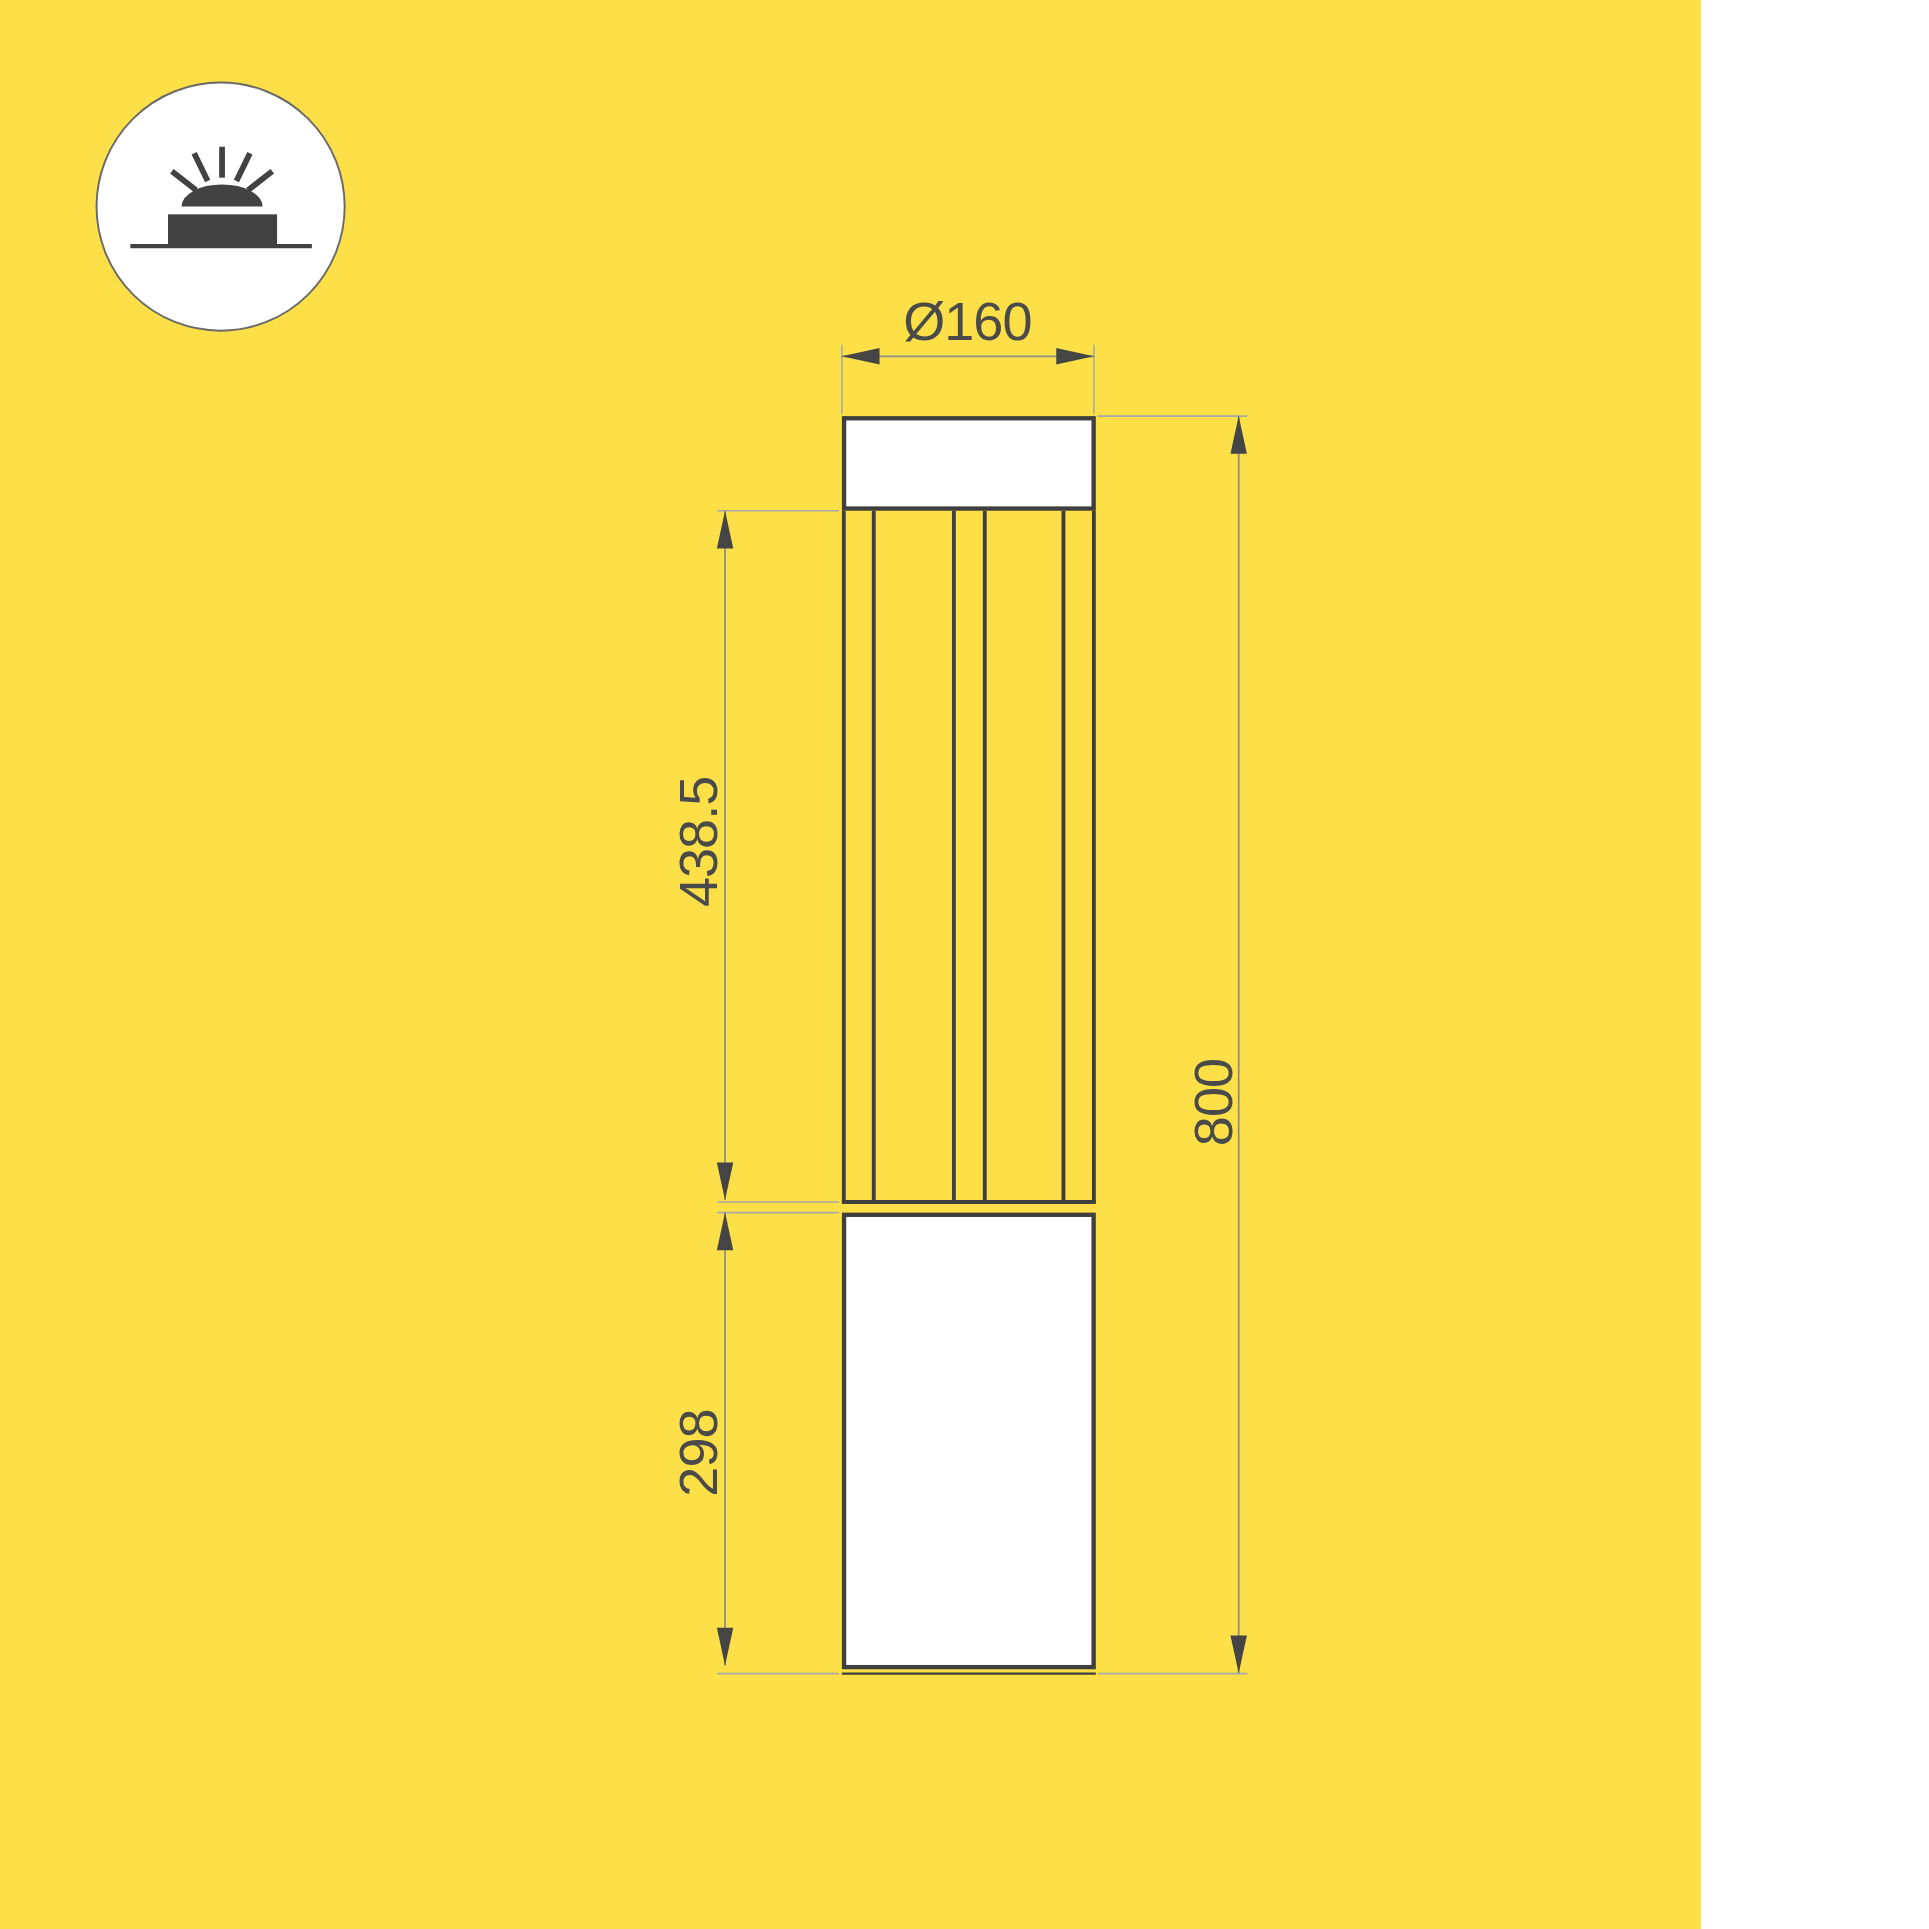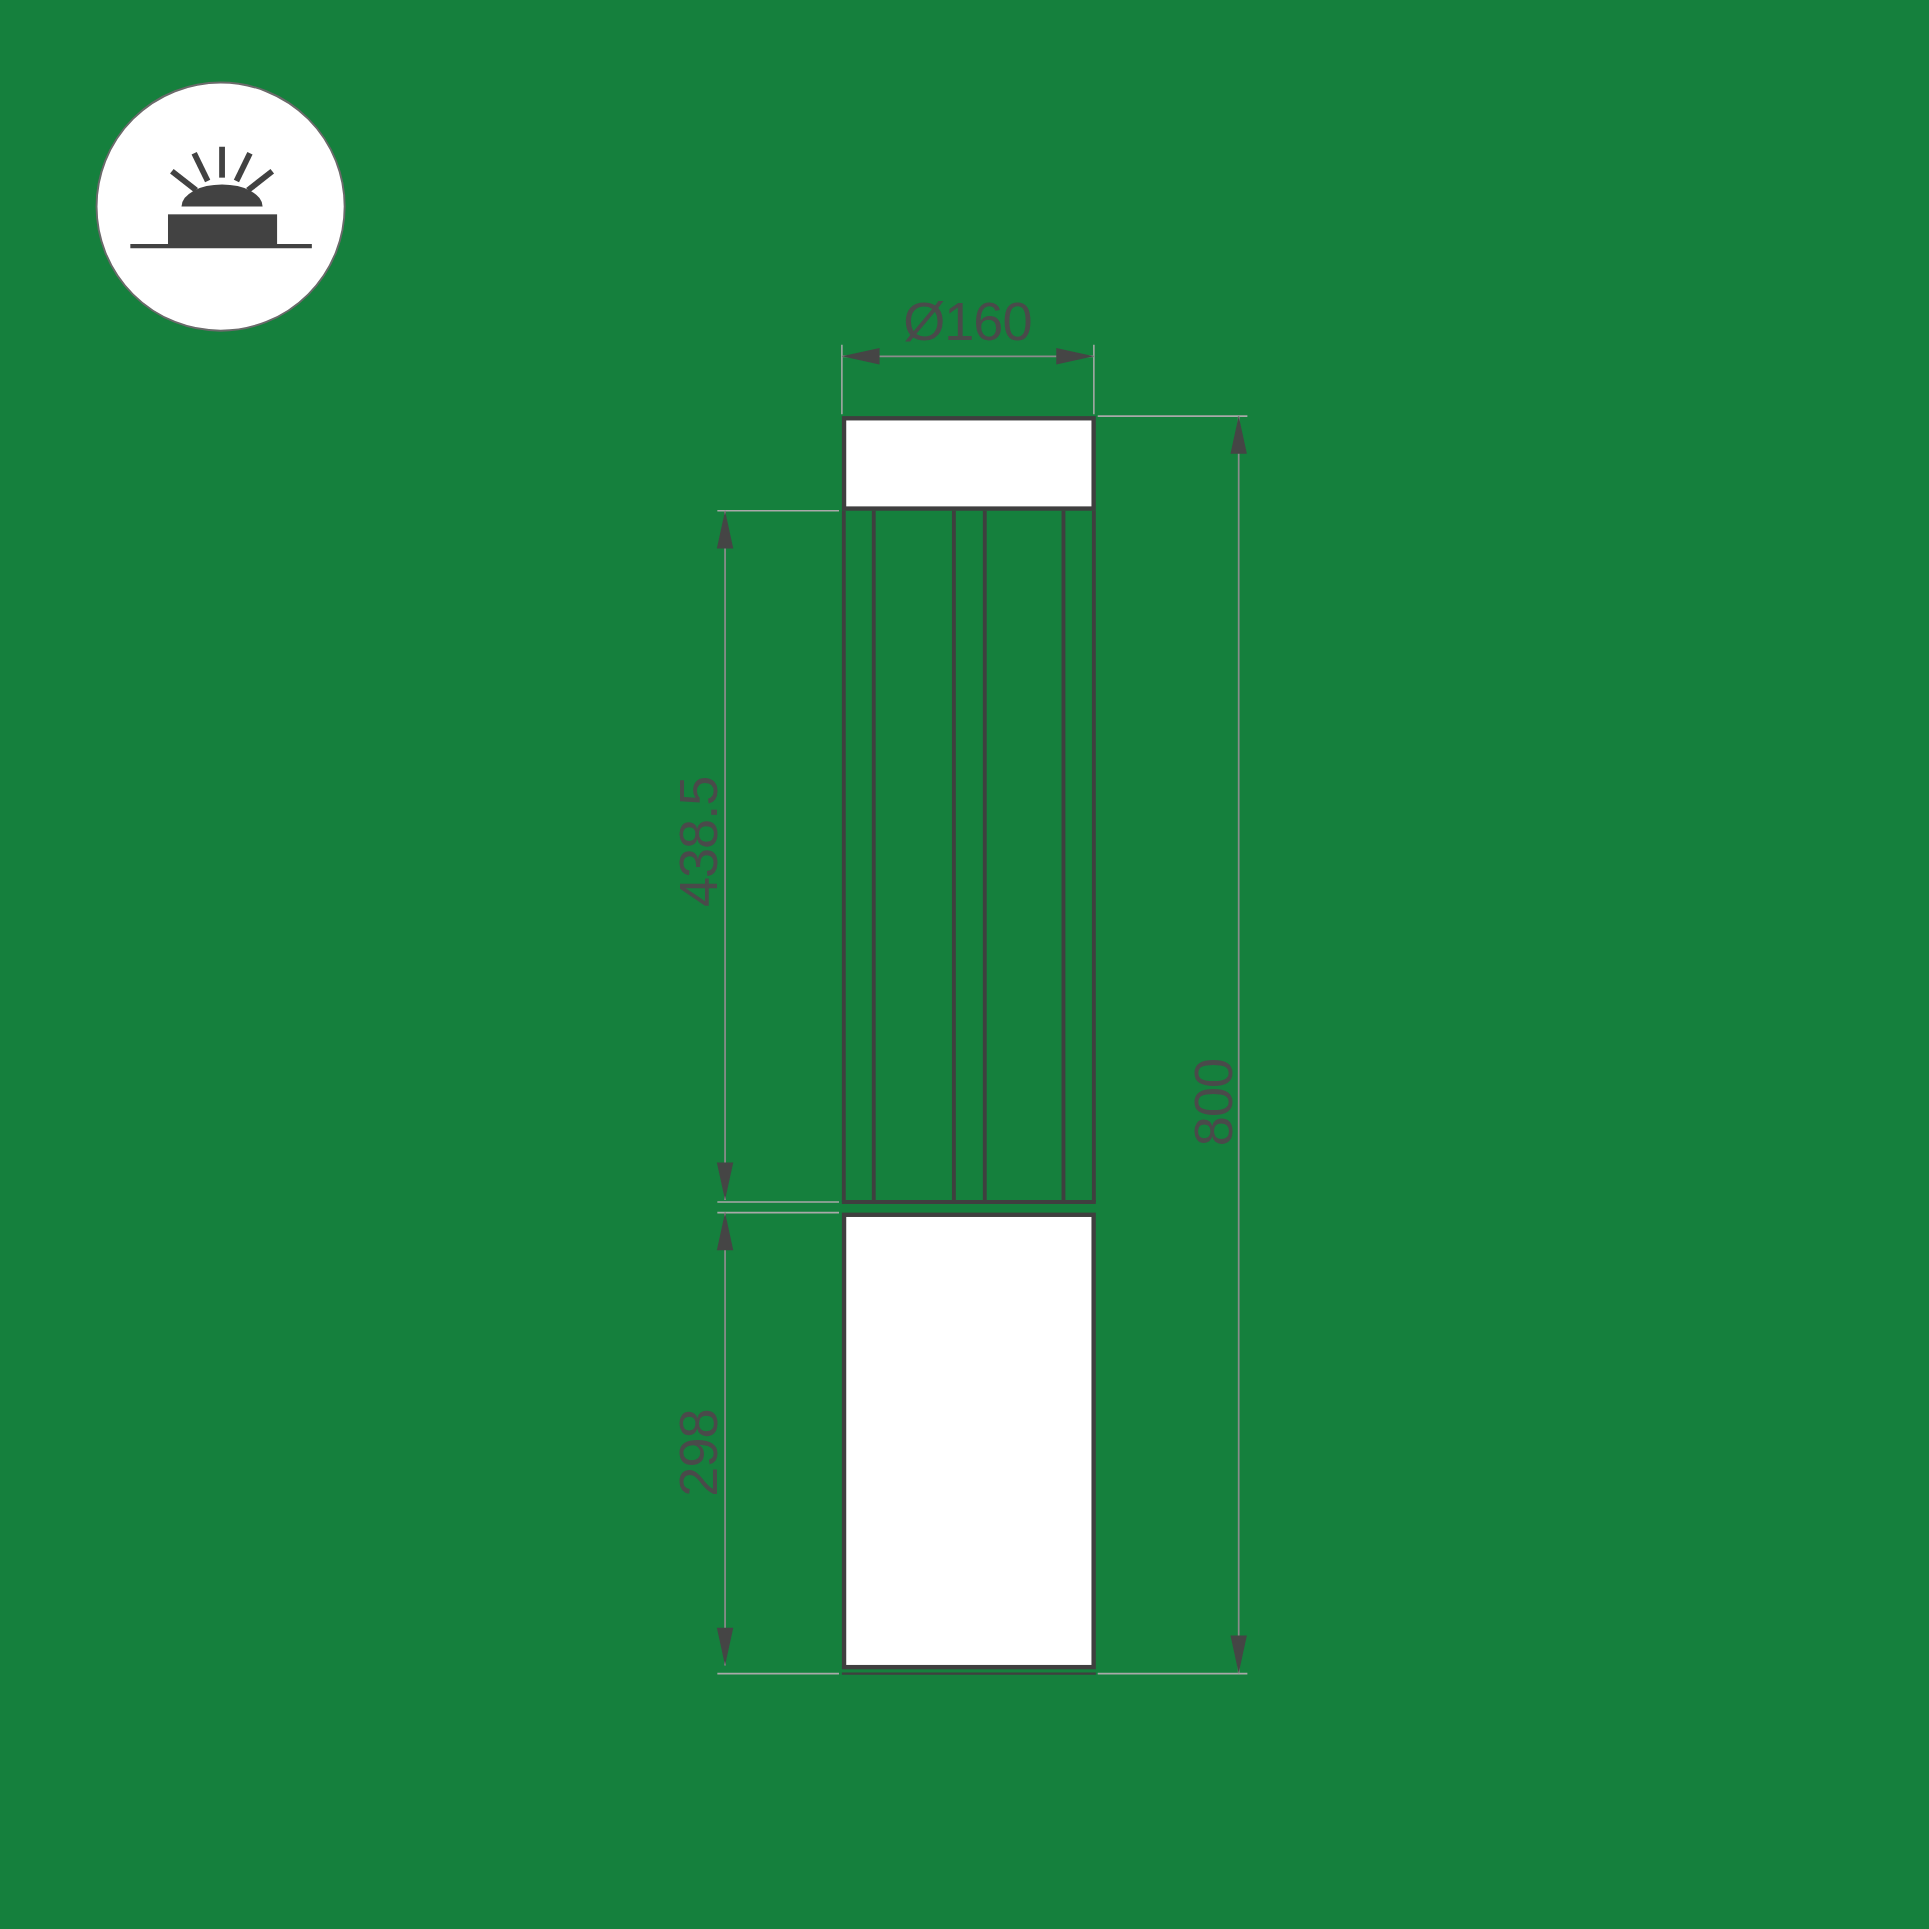--- a/index.html
+++ b/index.html
@@ -2,23 +2,23 @@
 <html><head>
 <meta charset="utf-8">
 <style>
   html, body {
     margin: 0;
     padding: 0;
     background: #ffffff;
   }
   .page {
     position: relative;
-    width: 1929px;
+    width: 1701px;
     height: 1929px;
-    background: #15803d;
+    background: #fde047;
     font-family: "Liberation Sans", sans-serif;
   }
   .drawing-svg {
     display: block;
     width: 1929px;
     height: 1929px;
   }
   .dim-text {
     font-family: "Liberation Sans", sans-serif;
     font-size: 56px;

